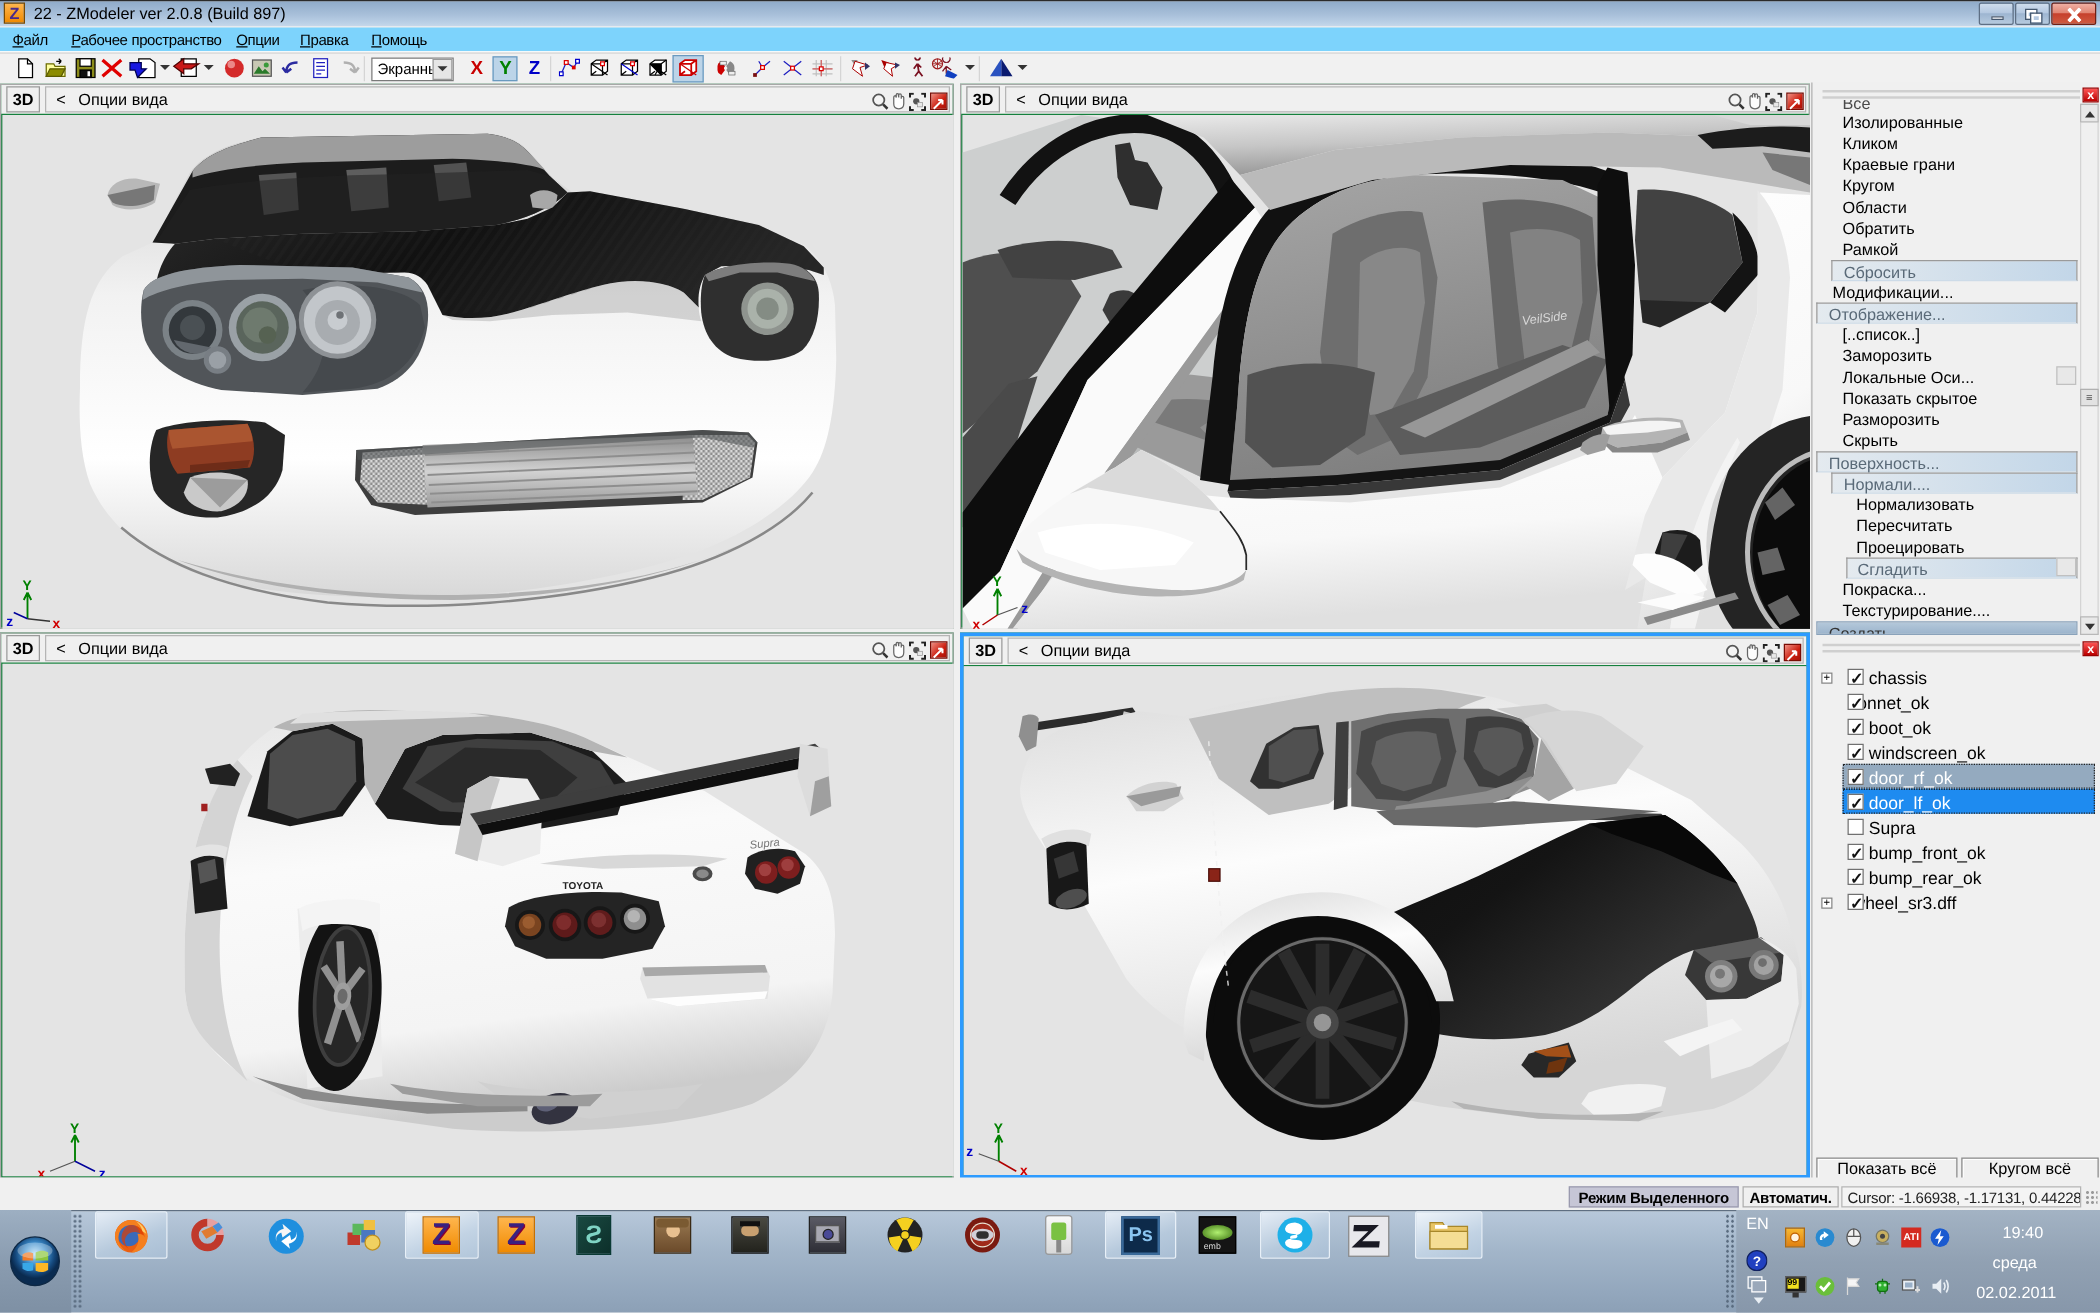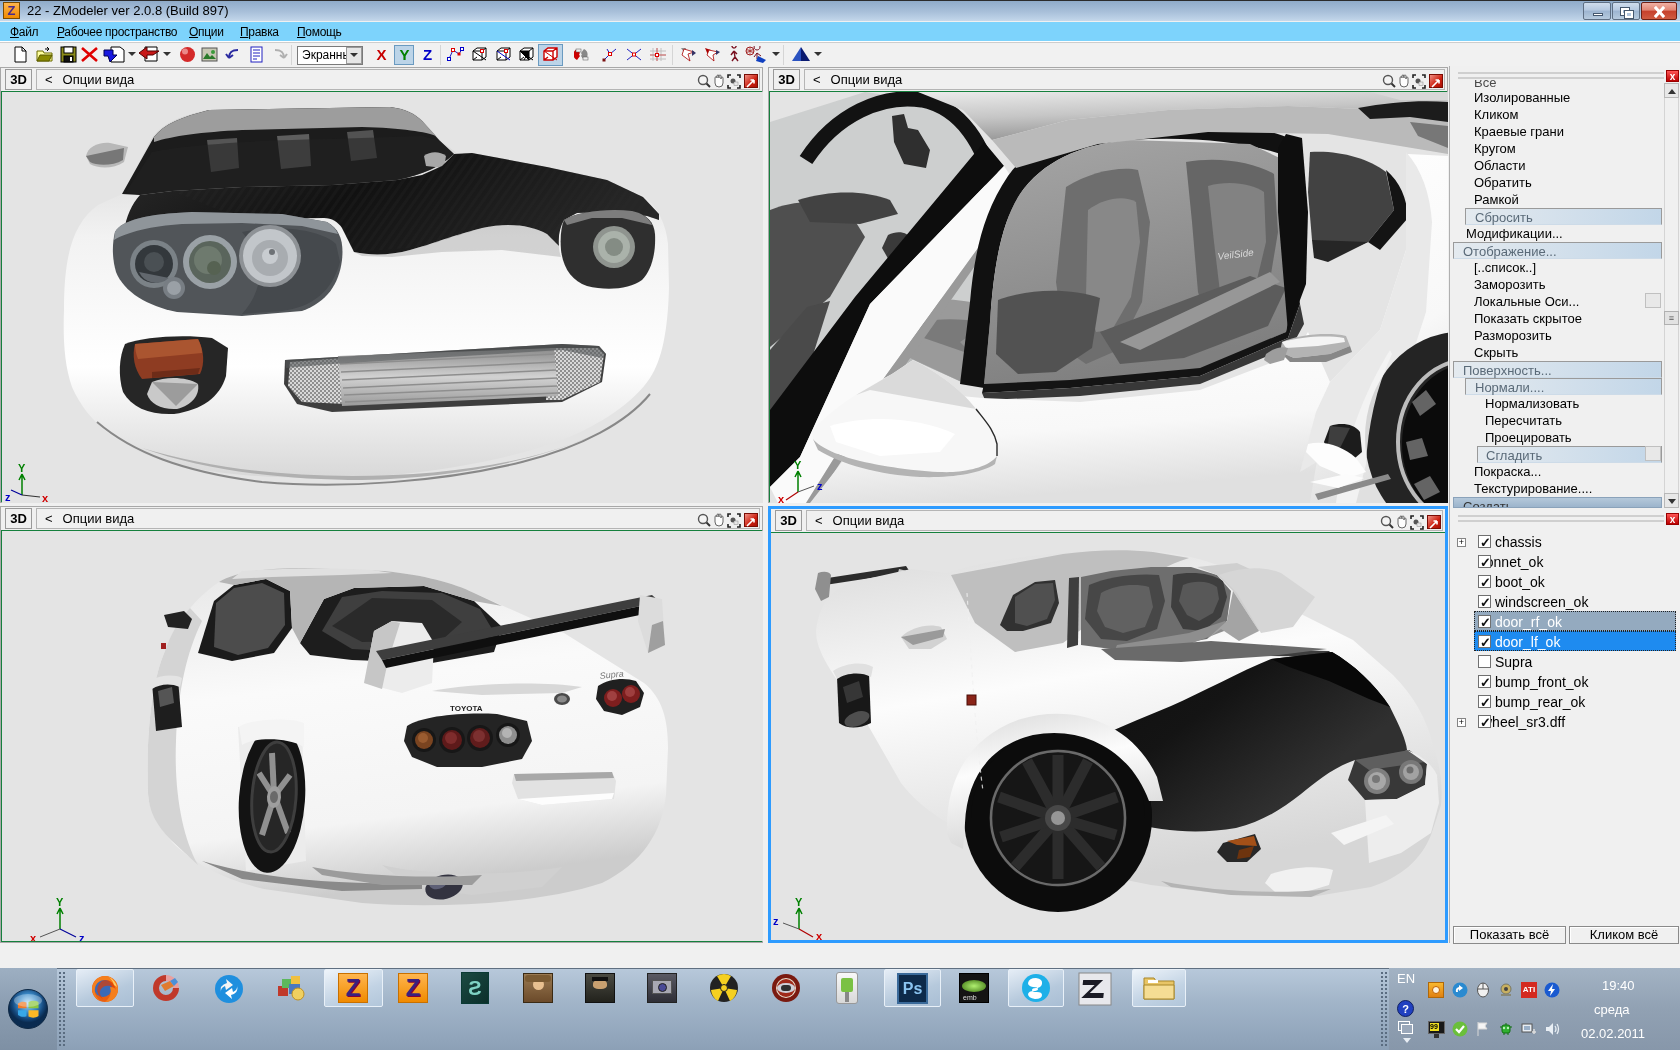--- a/index.html
+++ b/index.html
@@ -793,23 +793,29 @@
     <div class="trow" style="left:28px;top:626px"><span class="cb">
           <span class="check">✓</span>
         </span><span style="margin-left:17px">bump_rear_ok</span></div>
     <div class="trow" style="left:7px;top:646px">
         <span class="plus">+</span>
       </div>
     <div class="trow" style="left:28px;top:646px"><span class="cb">
           <span class="check">✓</span>
         </span><span style="margin-left:4px">wheel_sr3.dff</span></div>
     <div class="pbtn" style="left:3px;width:113px">Показать всё</div>
-    <div class="pbtn" style="left:119px;width:110px">Кликом всё</div>
+    <div class="pbtn" style="left:119px;width:110px">Кругом всё</div>
   </div>
 
+  <div id="statusbar" class="abs">
+    <div class="sbox" style="left:1255px; width:136px; background:#c6c6d6; border:1px solid #9a9aae; font-weight:bold; text-align:center;">Режим Выделенного</div>
+    <div class="sbox" style="left:1394px; width:77px; background:#f0f0f0; border:1px solid #adadad; font-weight:bold; text-align:center;">Автоматич.</div>
+    <div class="sbox" style="left:1473px; width:192px; background:#f4f4f4; border:1px solid #b5b5b5; color:#222; padding-left:4px;">Cursor: -1.66938, -1.17131, 0.44228</div>
+    <div class="abs" style="left:1668px;top:10px;width:10px;height:12px;background-image:radial-gradient(circle,#9a9a9a 1px,transparent 1.3px);background-size:4px 4px;"></div>
+  </div>
 
   <div id="taskbar" class="abs"></div>
   <div id="tbleft" class="abs"></div>
   <div id="tbtray" class="abs"></div>
   <div class="abs" id="tbicons" style="left:0;top:968px;width:1680px;height:82px;">
 
     <svg class="abs" style="left:7px;top:20px" width="42" height="42" viewBox="0 0 42 42">
       <defs>
           <radialGradient id="orb" cx="50%" cy="35%">
             <stop offset="0%" stop-color="#b8e0f8"></stop>

